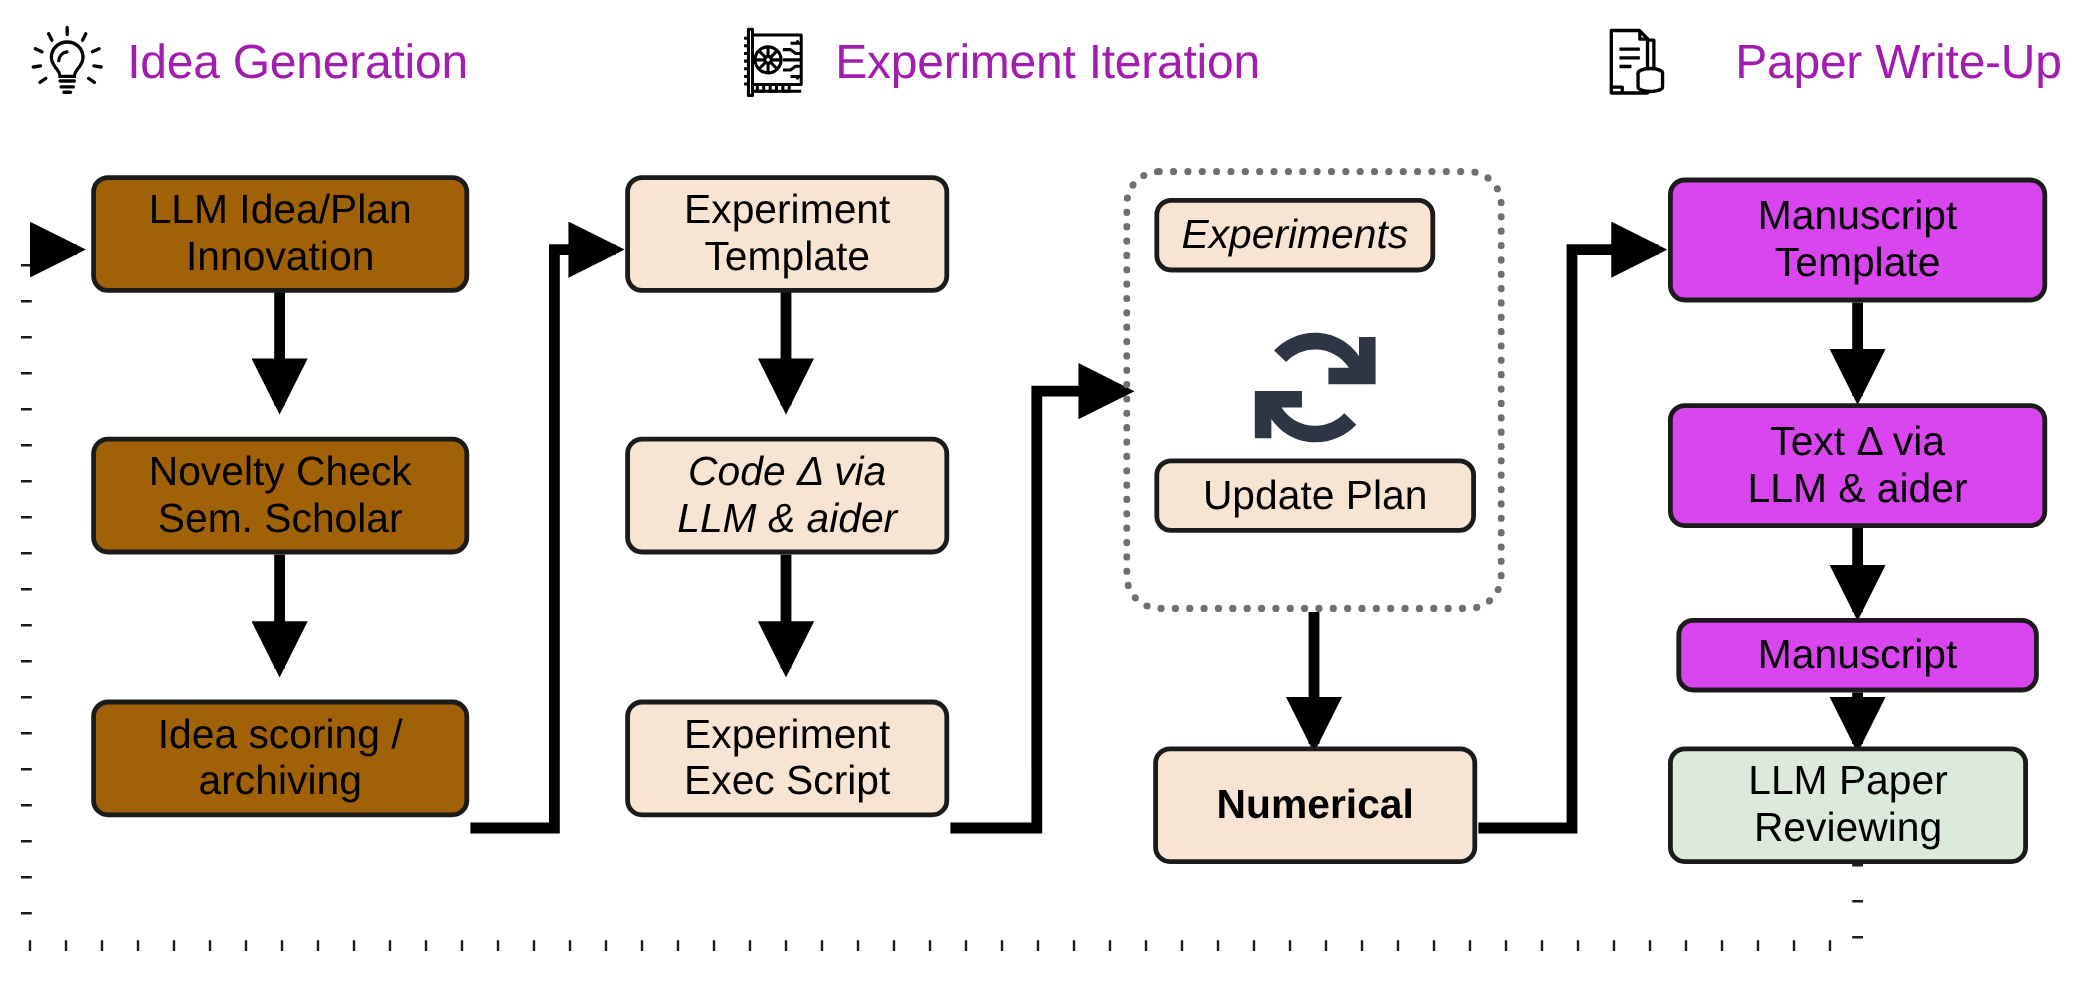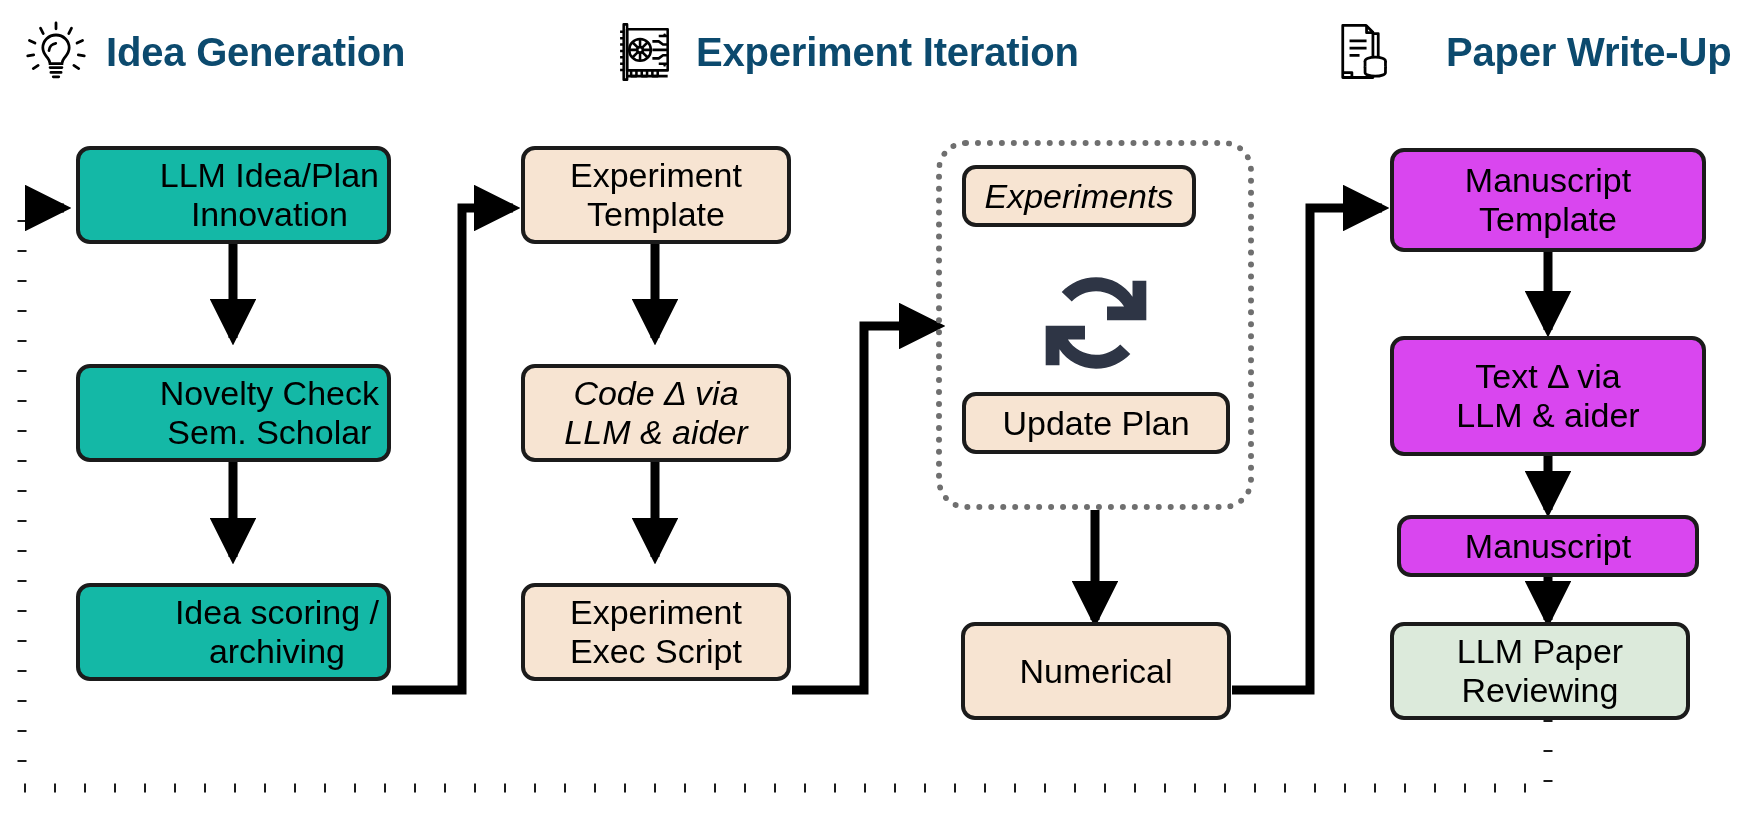--- a/index.html
+++ b/index.html
@@ -5,34 +5,34 @@
   html,body{margin:0;padding:0;background:#ffffff;}
   body{
     font-family:"Liberation Sans","DejaVu Sans",sans-serif;
     width:1738px;height:818px;position:relative;overflow:hidden;
   }
   #stage{position:absolute;left:0;top:0;width:1738px;height:818px;}
 
   
   .hdr{position:absolute;display:flex;align-items:center;gap:16px;height:92px;}
   .hdr .hdr-title{
-    font-size:40px;font-weight:bold;color:#0c4a6e;white-space:nowrap;letter-spacing:-0.2px;
+    font-size:40px;font-weight:normal;color:#a21caf;white-space:nowrap;letter-spacing:-0.2px;
   }
   .hdr .ico{width:68px;height:68px;flex:0 0 auto;display:block;}
 
   
   .node{
     position:absolute;box-sizing:border-box;
     border:4px solid #1b1b1b;border-radius:14px;
     display:flex;align-items:center;justify-content:center;text-align:center;
     color:#000;line-height:1.14;font-size:34px;
     padding:4px 8px;
   }
   .node .l2{display:block;}
-  .n-blue{background:#14b8a6;justify-content:flex-end;}
+  .n-blue{background:#a16207;}
   .n-peach{background:#f7e4d2;}
   .n-gray{background:#d946ef;}
   .n-green{background:#dceadb;}
 
   
   .loopbox{
     position:absolute;box-sizing:border-box;
     border:6px dotted #6f6f6f;border-radius:30px;background:transparent;
   }
 
@@ -177,40 +177,40 @@
     </div>
   </div>
 
   <svg class="refresh-ico" style="left:1037px;top:268px;width:118px;height:110px;" viewBox="0 0 100 94">
     <g fill="#2e3545">
       <path d="M50 8c13 0 24.5 6.6 31.2 16.6l0-13.6 11.8 0 0 33.6-33.6 0 0-11.8 14.6 0C69.2 25.2 60.3 19.8 50 19.8c-8.2 0-15.5 3.4-20.7 8.9l-8.6-8.1C27.9 13.1 38.4 8 50 8z"></path>
       <path d="M50 86c-13 0-24.5-6.6-31.2-16.6l0 13.6-11.8 0 0-33.6 33.6 0 0 11.8-14.6 0C30.8 68.8 39.7 74.2 50 74.2c8.2 0 15.5-3.4 20.7-8.9l8.6 8.1C72.1 80.9 61.6 86 50 86z"></path>
     </g>
   </svg>
 
-  <div class="node n-peach" style="left:962px;top:392px;width:268px;height:62px;align-items:center;">
+  <div class="node n-peach" style="left:962px;top:382px;width:268px;height:62px;align-items:center;">
     <div>
       <span>Update Plan</span>
     </div>
   </div>
 
-  <div class="node n-peach" style="left:961px;top:622px;width:270px;height:98px;">
+  <div class="node n-peach" style="left:961px;top:622px;width:270px;height:98px;font-weight:bold;">
     <div>
       <span>Numerical</span>
     </div>
   </div>
 
   <div class="node n-gray" style="left:1390px;top:148px;width:316px;height:104px;">
     <div>
       <span>Manuscript</span>
       <span class="l2">Template</span>
     </div>
   </div>
 
-  <div class="node n-gray" style="left:1390px;top:336px;width:316px;height:120px;">
+  <div class="node n-gray" style="left:1390px;top:336px;width:316px;height:104px;">
     <div>
       <span>Text Δ via</span>
       <span class="l2">LLM &amp; aider</span>
     </div>
   </div>
 
   <div class="node n-gray" style="left:1397px;top:515px;width:302px;height:62px;">
     <div>
       <span>Manuscript</span>
     </div>

